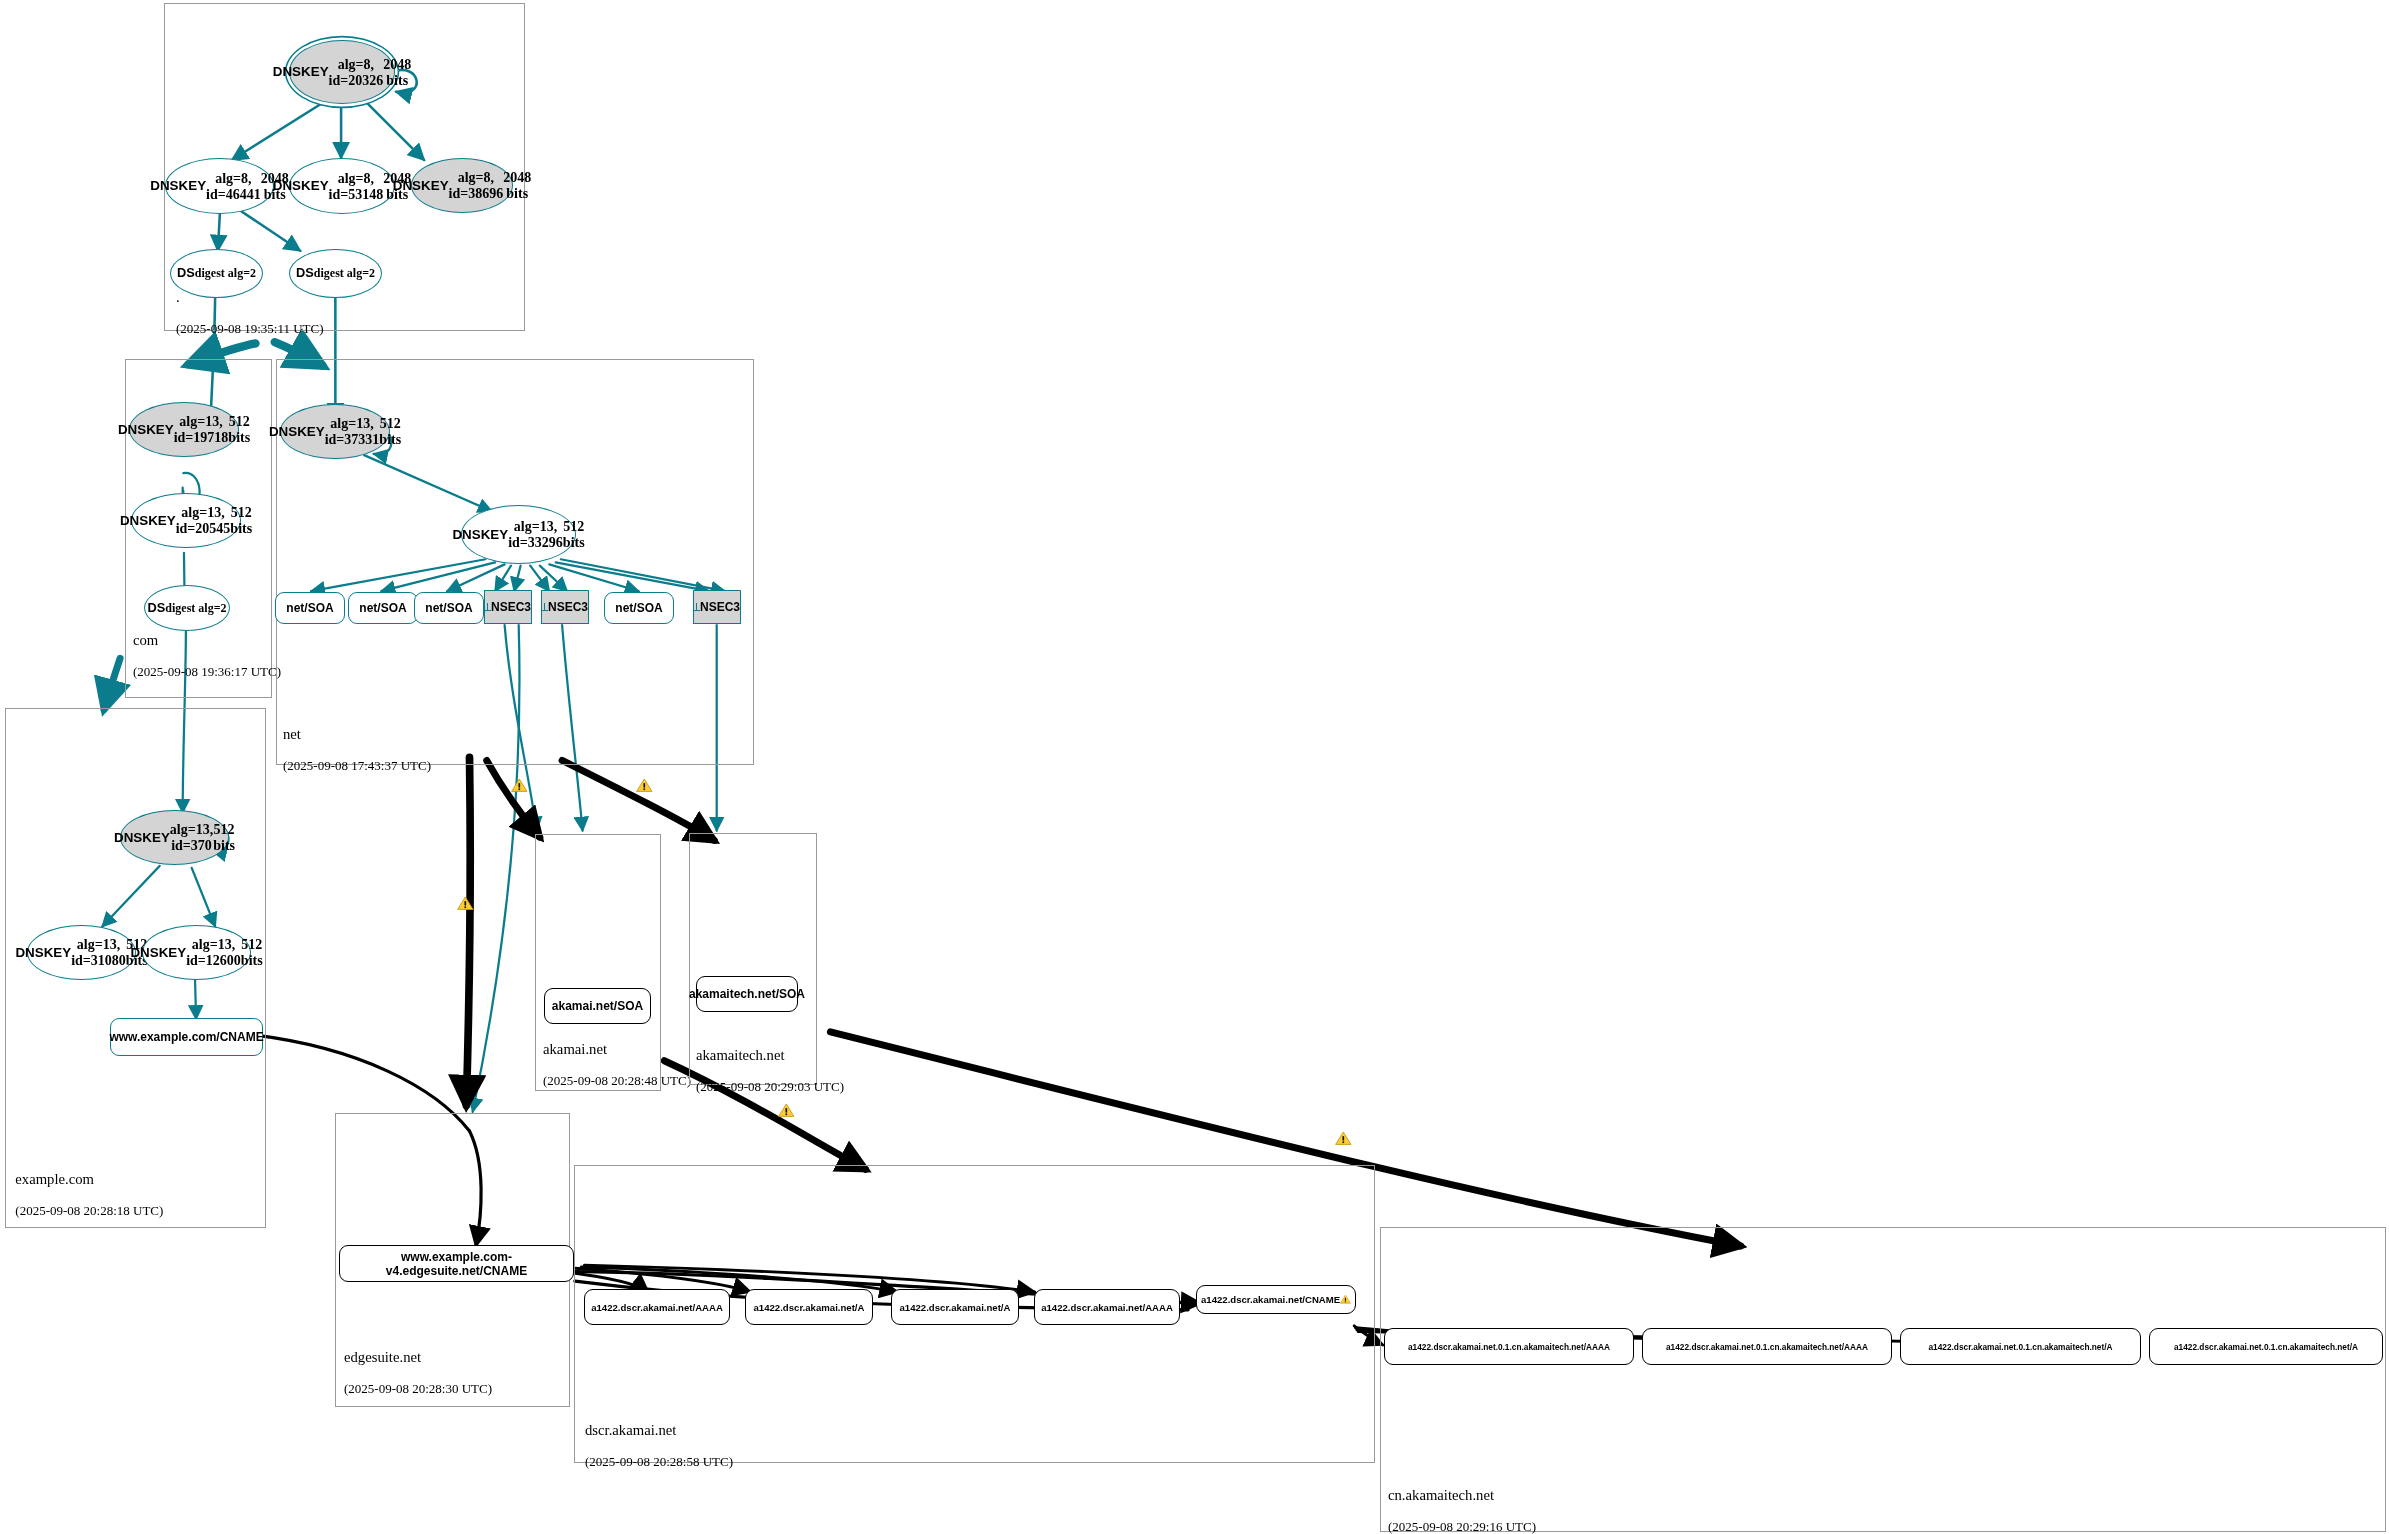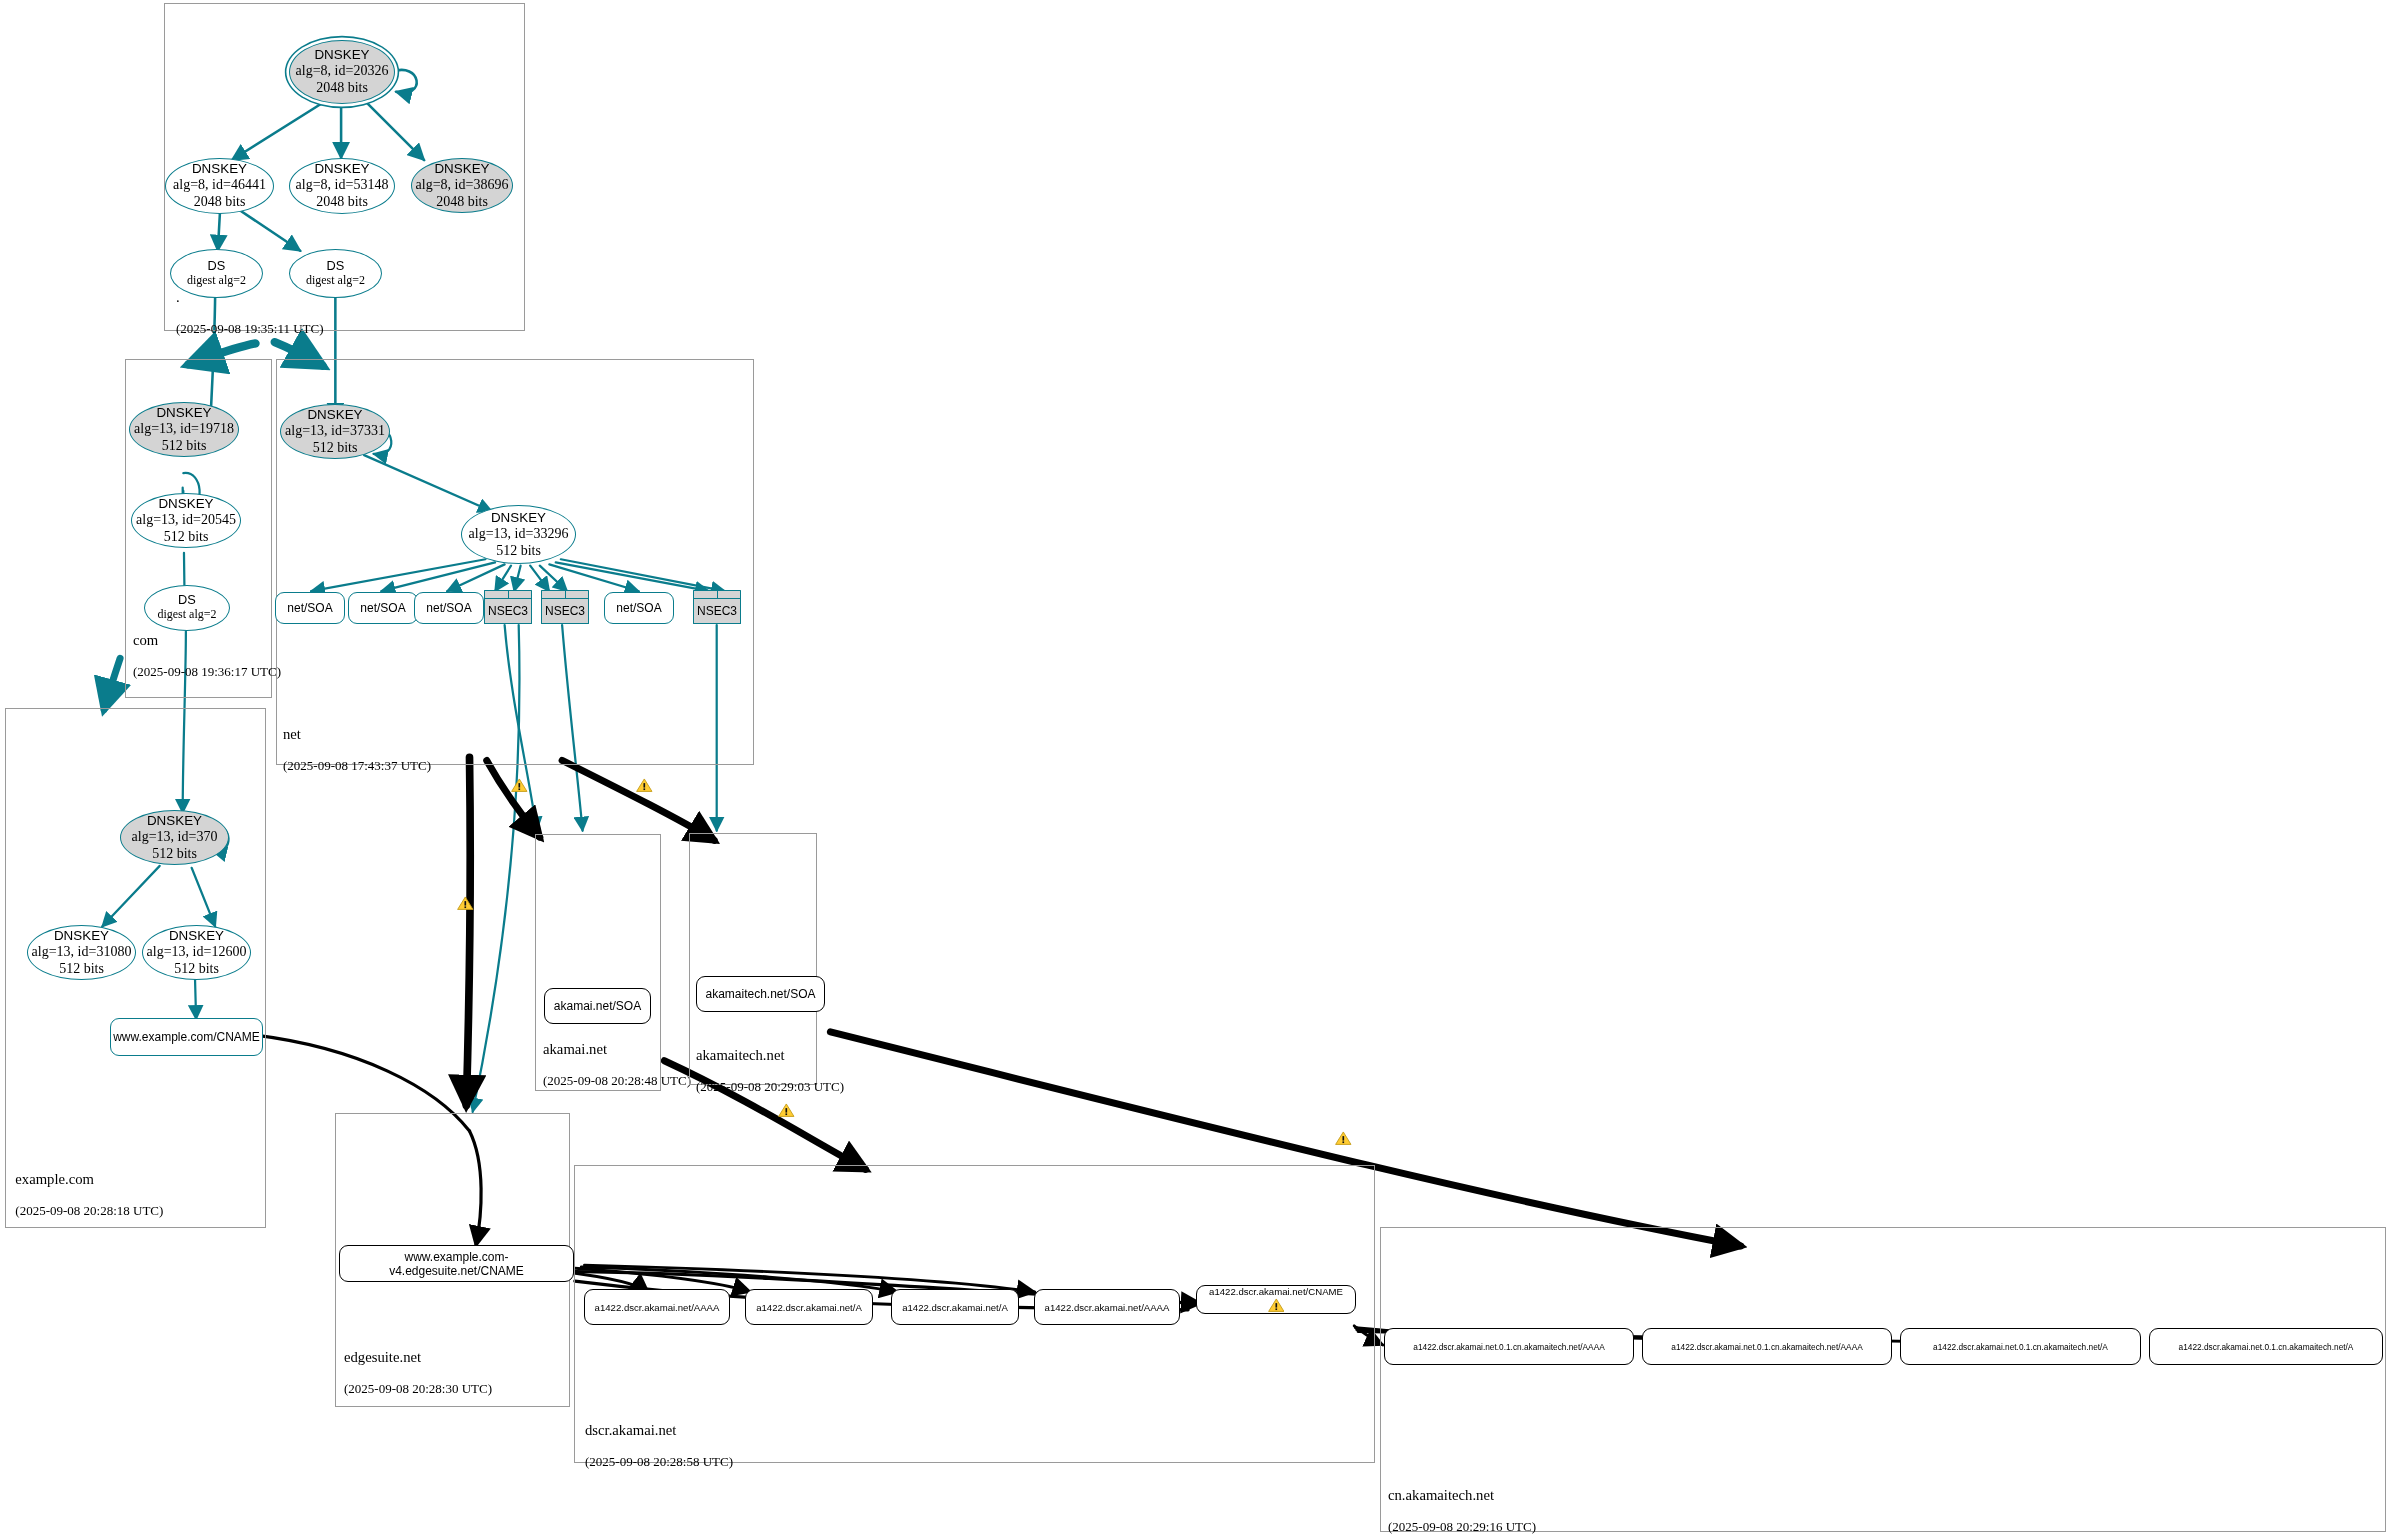--- a/index.html
+++ b/index.html
@@ -40,25 +40,25 @@
     line-height: 1.12;
   }
   .zone-label .zname { font-size: 14.7px; display: block; }
   .zone-label .ztime { font-size: 13px; display: block; margin-top: 17px; }
 
   
   .node {
     position: absolute;
     box-sizing: border-box;
     display: flex;
-    flex-direction: column;
     align-items: center;
     justify-content: center;
     text-align: center;
     color: #000000;
+    font-weight: bold;
   }
   
   .ellipse {
     border: 1.6px solid #0a7c8c;
     border-radius: 50%;
     background: #ffffff;
   }
   .ellipse.shaded { background: #d4d4d4; }
   .ellipse.dbl {
     box-shadow: 0 0 0 2.6px #ffffff, 0 0 0 4.2px #0a7c8c;
@@ -412,21 +412,21 @@
   </div>
 
   <div class="node rrset" style="left:110px; top:1018px; width:153px; height:38px;">
     <span>www.example.com/CNAME</span>
   </div>
 
   <div class="node rrset black" style="left:544px; top:988px; width:107px; height:36px;">
     <span>akamai.net/SOA</span>
   </div>
 
-  <div class="node rrset black" style="left:696px; top:976px; width:129px; height:36px;">
+  <div class="node rrset black" style="left:696px; top:976px; width:102px; height:36px;">
     <span>akamaitech.net/SOA</span>
   </div>
 
   <div class="node rrset black" style="left:339px; top:1245px; width:235px; height:37px;">
     <span>www.example.com-v4.edgesuite.net/CNAME</span>
   </div>
 
   <div class="node rrset black small" style="left:584px; top:1289px; width:146px; height:36px;">
     <span>a1422.dscr.akamai.net/AAAA</span>
   </div>

